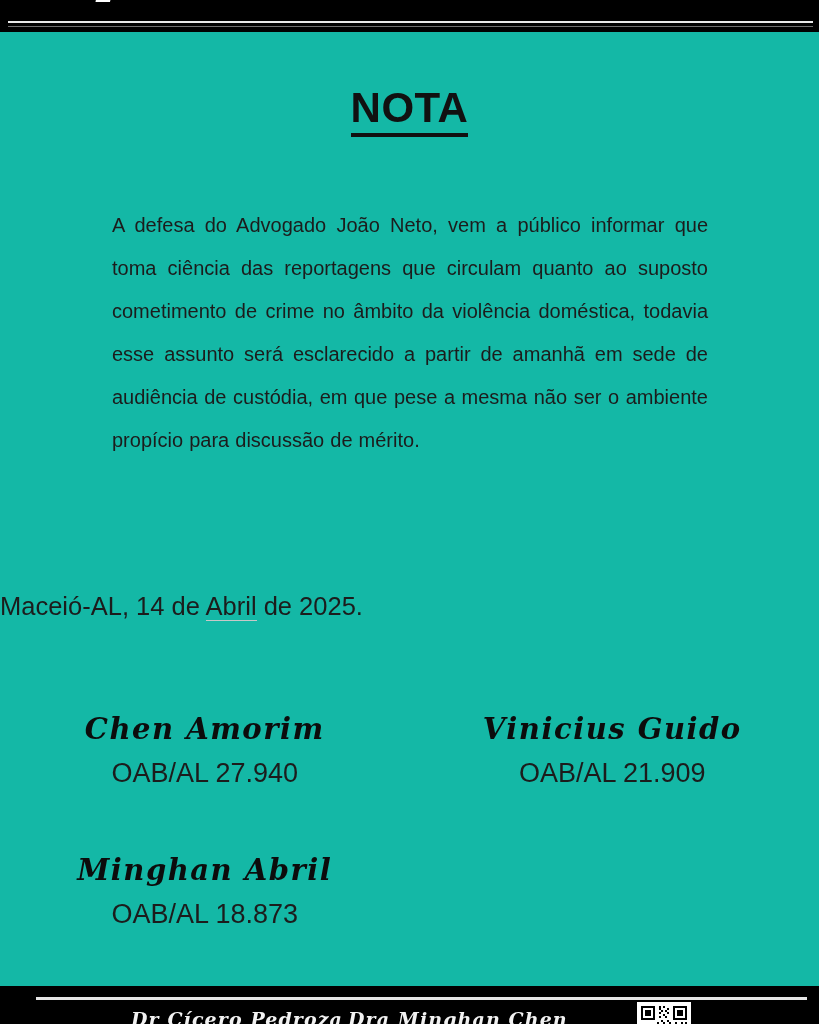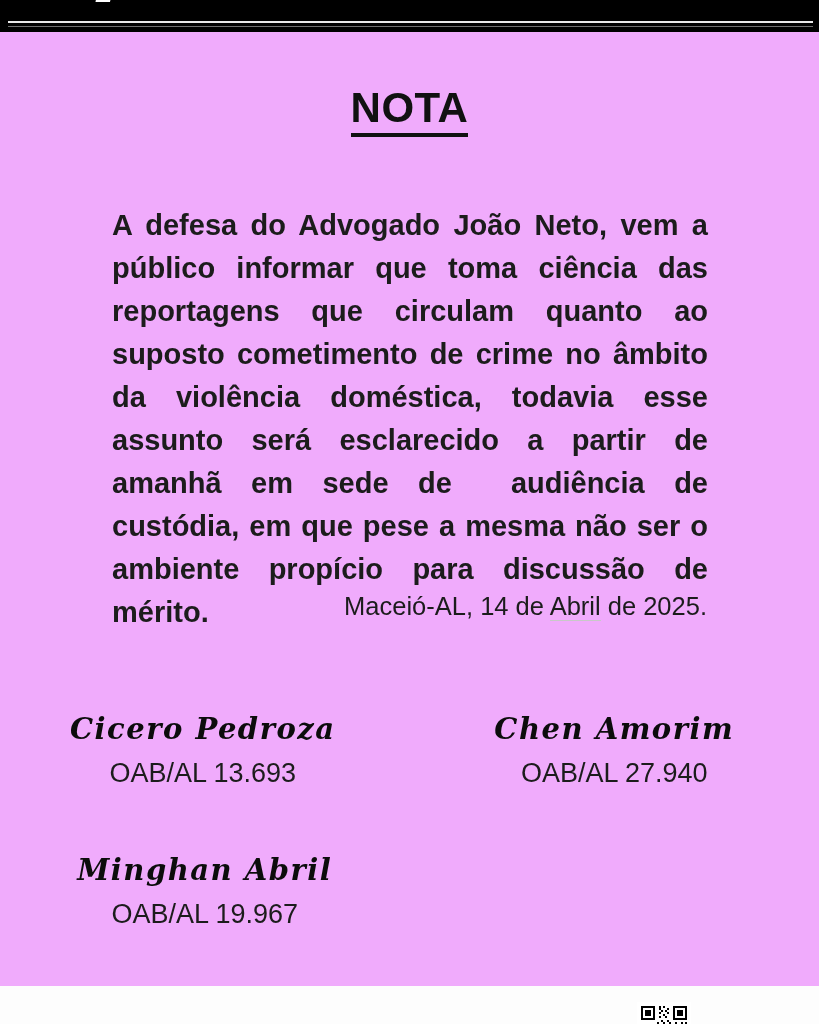--- a/index.html
+++ b/index.html
@@ -72,21 +72,21 @@
     line-height: 32px;
   }
 
   
   .doc {
     position: absolute;
     top: 32px;
     left: 0;
     width: 819px;
     height: 954px;
-    background: #f0abfc;
+    background: #14b8a6;
   }
 
   .title {
     margin: 0;
     padding: 0;
     position: absolute;
     top: 52px;
     left: 0;
     width: 819px;
     text-align: center;
@@ -98,38 +98,36 @@
   .title-inner {
     border-bottom: 4px solid #111111;
     padding-bottom: 2px;
   }
 
   .body-text {
     position: absolute;
     top: 172px;
     left: 112px;
     width: 596px;
-    font-size: 29px;
+    font-size: 20px;
     line-height: 43px;
     color: #1c1c1c;
     text-align: justify;
     text-align-last: left;
     white-space: pre-wrap;
     word-spacing: 0.5px;
-    font-weight: bold;
   }
 
   .dateline {
     position: absolute;
     top: 560px;
     left: 0;
     width: 819px;
     padding-right: 112px;
     box-sizing: border-box;
-    text-align: right;
     font-size: 25.5px;
     color: #1c1c1c;
   }
   .dateline .underlined-word {
     border-bottom: 1px solid #c8c8c8;
   }
 
   
   .signatures {
     position: absolute;
@@ -230,39 +228,46 @@
   <div class="doc">
 
     <h1 class="title"><span class="title-inner">NOTA</span></h1>
 
     <div class="body-text">A defesa do Advogado João Neto, vem a público informar que toma ciência das reportagens que circulam quanto ao suposto cometimento de crime no âmbito da violência doméstica, todavia esse assunto será esclarecido a partir de amanhã em sede de  audiência de custódia, em que pese a mesma não ser o ambiente propício para discussão de mérito.</div>
 
     <div class="dateline"><span>Maceió-AL, 14 de </span><span class="underlined-word">Abril</span><span> de 2025.</span></div>
 
     <div class="signatures">
 
-      <div class="sig-cell left">
-        <div class="sig-name">Cicero Pedroza</div>
-        <div class="sig-oab">OAB/AL 13.693</div>
-      </div>
 
       <div class="sig-cell right">
         <div class="sig-name">Chen Amorim</div>
         <div class="sig-oab">OAB/AL 27.940</div>
       </div>
 
+      <div class="sig-cell left">
+        <div class="sig-name">Vinicius Guido</div>
+        <div class="sig-oab">OAB/AL 21.909</div>
+      </div>
 
       <div class="sig-cell right">
         <div class="sig-name">Minghan Abril</div>
-        <div class="sig-oab">OAB/AL 19.967</div>
+        <div class="sig-oab">OAB/AL 18.873</div>
       </div>
 
     </div>
   </div>
 
+  <div class="footer">
+    <div class="footer-rule"></div>
+    <div class="footer-names">
+      <div class="footer-name n1">Dr Cícero Pedroza</div>
+      <div class="footer-name n2">Dra Minghan Chen</div>
+    </div>
+  </div>
 
   <div class="qr">
     <svg width="50" height="50" viewBox="0 0 25 25" shape-rendering="crispEdges" aria-hidden="true">
       <rect width="25" height="25" fill="#ffffff"></rect>
       <g fill="#000000">
         <rect x="1" y="1" width="7" height="1"></rect>
           <rect x="1" y="7" width="7" height="1"></rect>
         <rect x="1" y="1" width="1" height="7"></rect>
           <rect x="7" y="1" width="1" height="7"></rect>
         <rect x="3" y="3" width="3" height="3"></rect>

